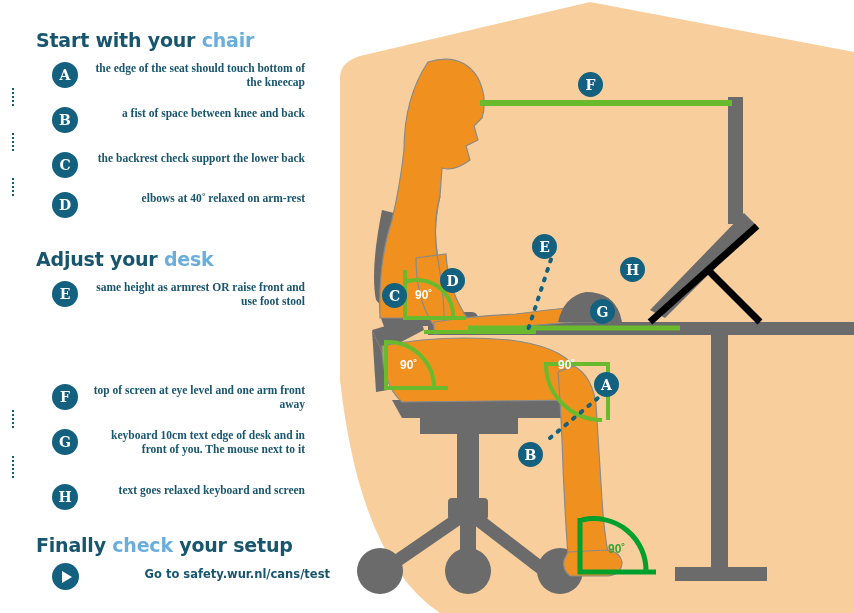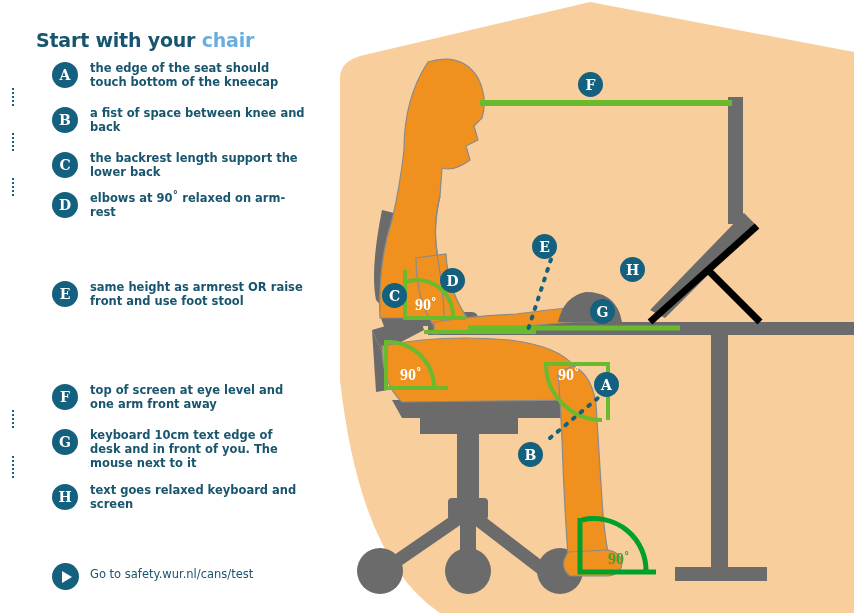--- a/index.html
+++ b/index.html
@@ -3,75 +3,76 @@
 <meta charset="utf-8">
 <style>
   html,body{margin:0;padding:0;background:#ffffff;}
   body{
     width:854px;height:613px;position:relative;overflow:hidden;
     font-family:"DejaVu Sans", sans-serif;
   }
   #root{position:absolute;inset:0;}
 
   
-  .left-col{position:absolute;left:0;top:0;width:330px;height:593px;}
+  .left-col{position:absolute;left:0;top:0;width:330px;height:593px;text-align:right;}
 
   .section-head{
     position:absolute;left:36px;
     font-size:19px;font-weight:bold;letter-spacing:-0.2px;
     color:#18556e;white-space:nowrap;
   }
   .section-head .accent{color:#6aaede;}
 
   .item{position:absolute;left:52px;}
   .badge{
     position:absolute;left:0;top:0;width:26px;height:26px;border-radius:50%;
     background:#13607f;color:#ffffff;
     font-size:14px;font-weight:bold;
     display:flex;align-items:center;justify-content:center;
     font-family:"DejaVu Serif", serif;
   }
   .item-text{
     position:absolute;left:38px;top:-1px;width:215px;
     font-size:11.5px;line-height:14px;font-weight:bold;
     color:#18556e;
+    font-family:Liberation Serif, serif;
   }
   .connector{
     position:absolute;left:12px;width:0;
     border-left:2px dotted #13607f;
   }
   .play-badge{
     position:absolute;left:0;top:0;width:27px;height:27px;border-radius:50%;
     background:#13607f;display:flex;align-items:center;justify-content:center;
   }
   .play-tri{
     width:0;height:0;margin-left:3px;
     border-left:10px solid #ffffff;
     border-top:6.5px solid transparent;
     border-bottom:6.5px solid transparent;
   }
   .link-text{
     position:absolute;left:38px;top:4px;width:240px;
-    font-size:11.5px;font-weight:normal;color:#18556e;line-height:14px;
+    font-size:11.5px;font-weight:bold;color:#18556e;line-height:14px;
   }
 
   
   .illus{position:absolute;left:320px;top:0;width:534px;height:613px;}
   .illus svg{display:block;}
 
   .marker{
     position:absolute;width:25px;height:25px;border-radius:50%;
     background:#13607f;color:#fff;
     display:flex;align-items:center;justify-content:center;
     font-family:"DejaVu Serif", serif;font-size:14px;font-weight:bold;
     z-index:6;
   }
   .ang-label{
-    position:absolute;font-size:16px;font-weight:bold;
-    font-family:Liberation Serif, serif;z-index:5;white-space:nowrap;margin-top:8px;
+    position:absolute;font-size:12px;font-weight:bold;
+    font-family:Liberation Sans, sans-serif;z-index:5;white-space:nowrap;
   }
   .ang-white{color:#ffffff;}
   .ang-green{color:#3aa336;}
 </style>
 </head>
 <body>
 
 <div id="root">
 
   <div class="left-col">
@@ -87,27 +88,30 @@
     <div class="item" style="top:62px;">
       <div class="badge">A</div>
       <div class="item-text">the edge of the seat should touch bottom of the kneecap</div>
     </div>
     <div class="item" style="top:107px;">
       <div class="badge">B</div>
       <div class="item-text">a fist of space between knee and back</div>
     </div>
     <div class="item" style="top:152px;">
       <div class="badge">C</div>
-      <div class="item-text">the backrest length support the lower back</div>
+      <div class="item-text">the backrest check support the lower back</div>
     </div>
     <div class="item" style="top:192px;">
       <div class="badge">D</div>
-      <div class="item-text">elbows at 90˚ relaxed on arm-rest</div>
-    </div>
-
+      <div class="item-text">elbows at 40˚ relaxed on arm-rest</div>
+    </div>
+
+    <div class="section-head" style="top:248px;">
+      <span>Adjust your </span><span class="accent">desk</span>
+    </div>
 
     <div class="item" style="top:281px;">
       <div class="badge">E</div>
       <div class="item-text">same height as armrest OR raise front and use foot stool</div>
     </div>
 
 
     <div class="connector" style="top:410px;height:18px;"></div>
     <div class="connector" style="top:456px;height:22px;"></div>
 
@@ -117,20 +121,23 @@
     </div>
     <div class="item" style="top:429px;">
       <div class="badge">G</div>
       <div class="item-text">keyboard 10cm text edge of desk and in front of you. The mouse next to it</div>
     </div>
     <div class="item" style="top:484px;">
       <div class="badge">H</div>
       <div class="item-text">text goes relaxed keyboard and screen</div>
     </div>
 
+    <div class="section-head" style="top:534px;">
+      <span>Finally </span><span class="accent">check</span><span> your setup</span>
+    </div>
 
     <div class="item" style="top:563px;">
       <div class="play-badge">
         <div class="play-tri"></div>
       </div>
       <div class="link-text">Go to safety.wur.nl/cans/test</div>
     </div>
   </div>
 
   <div class="illus">

